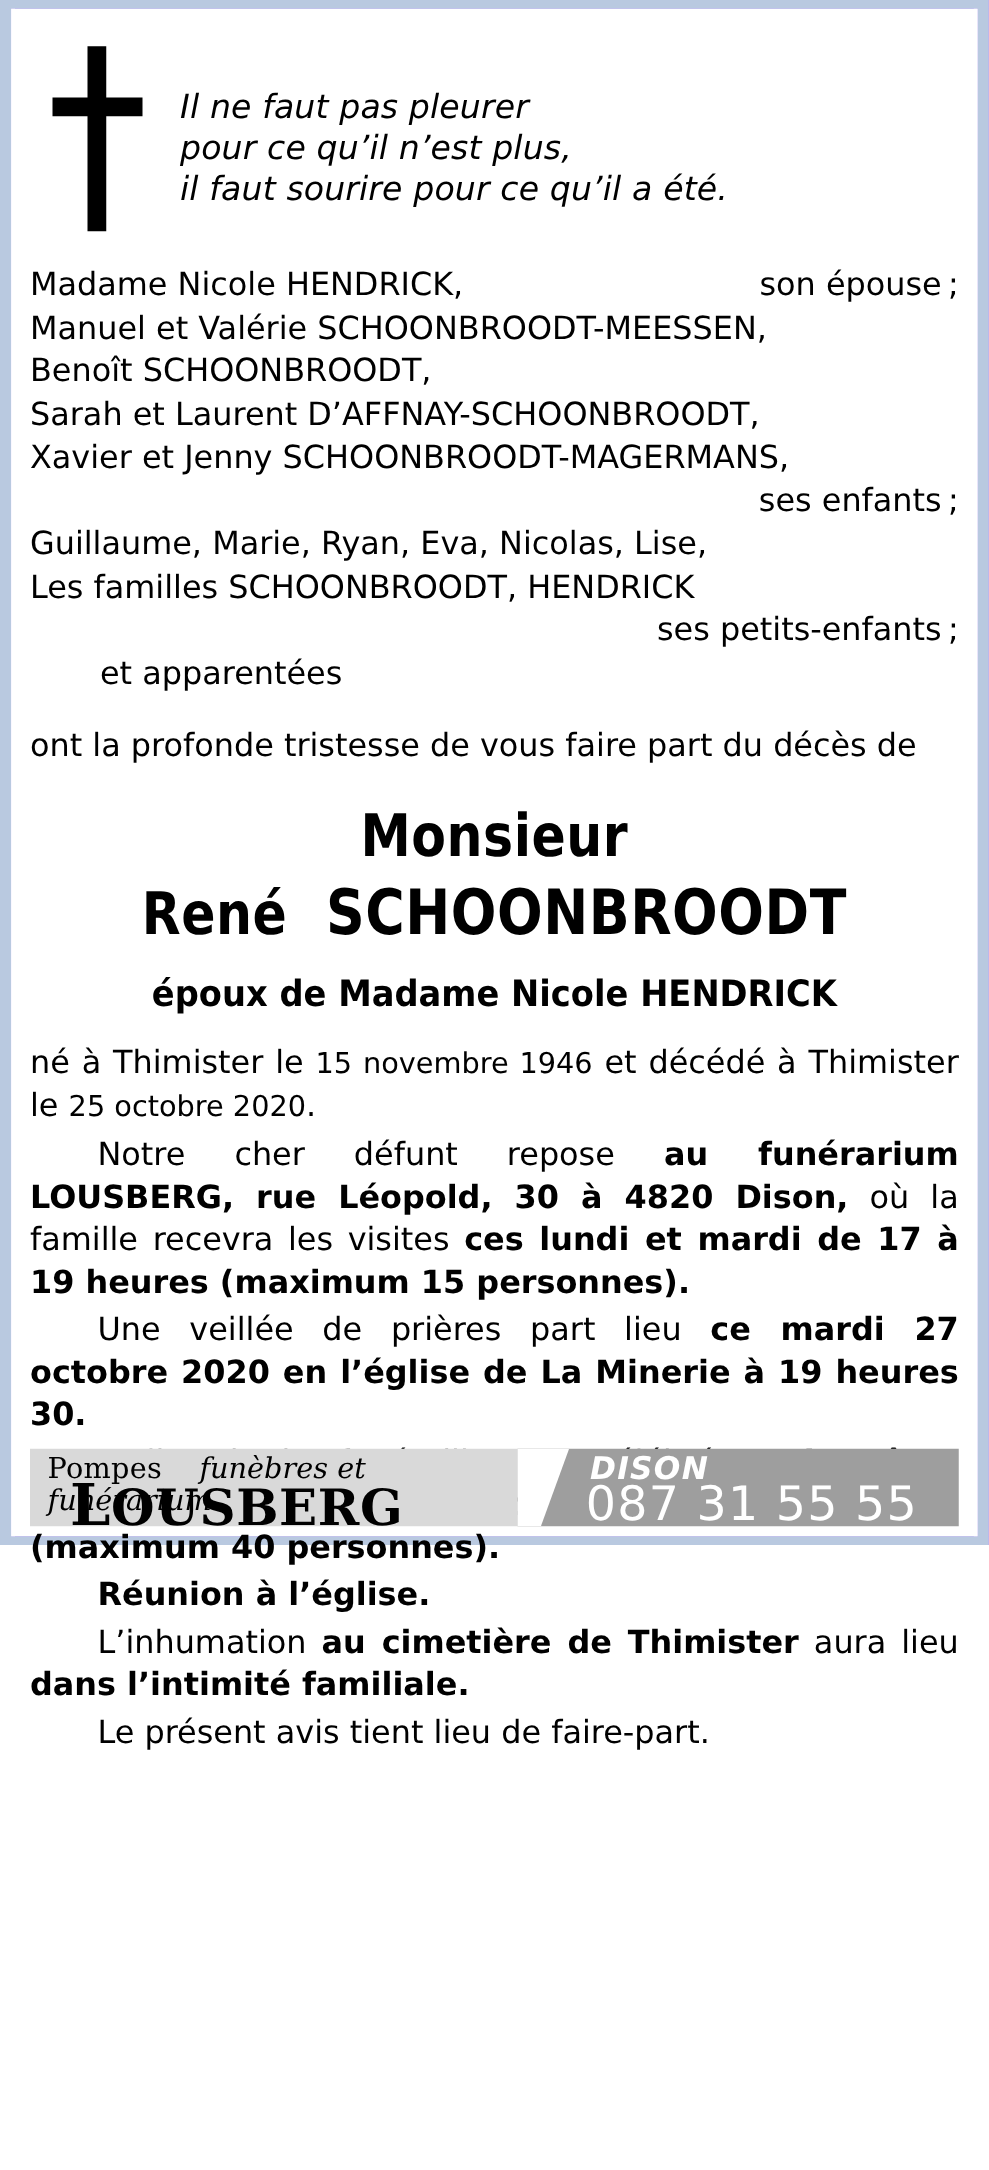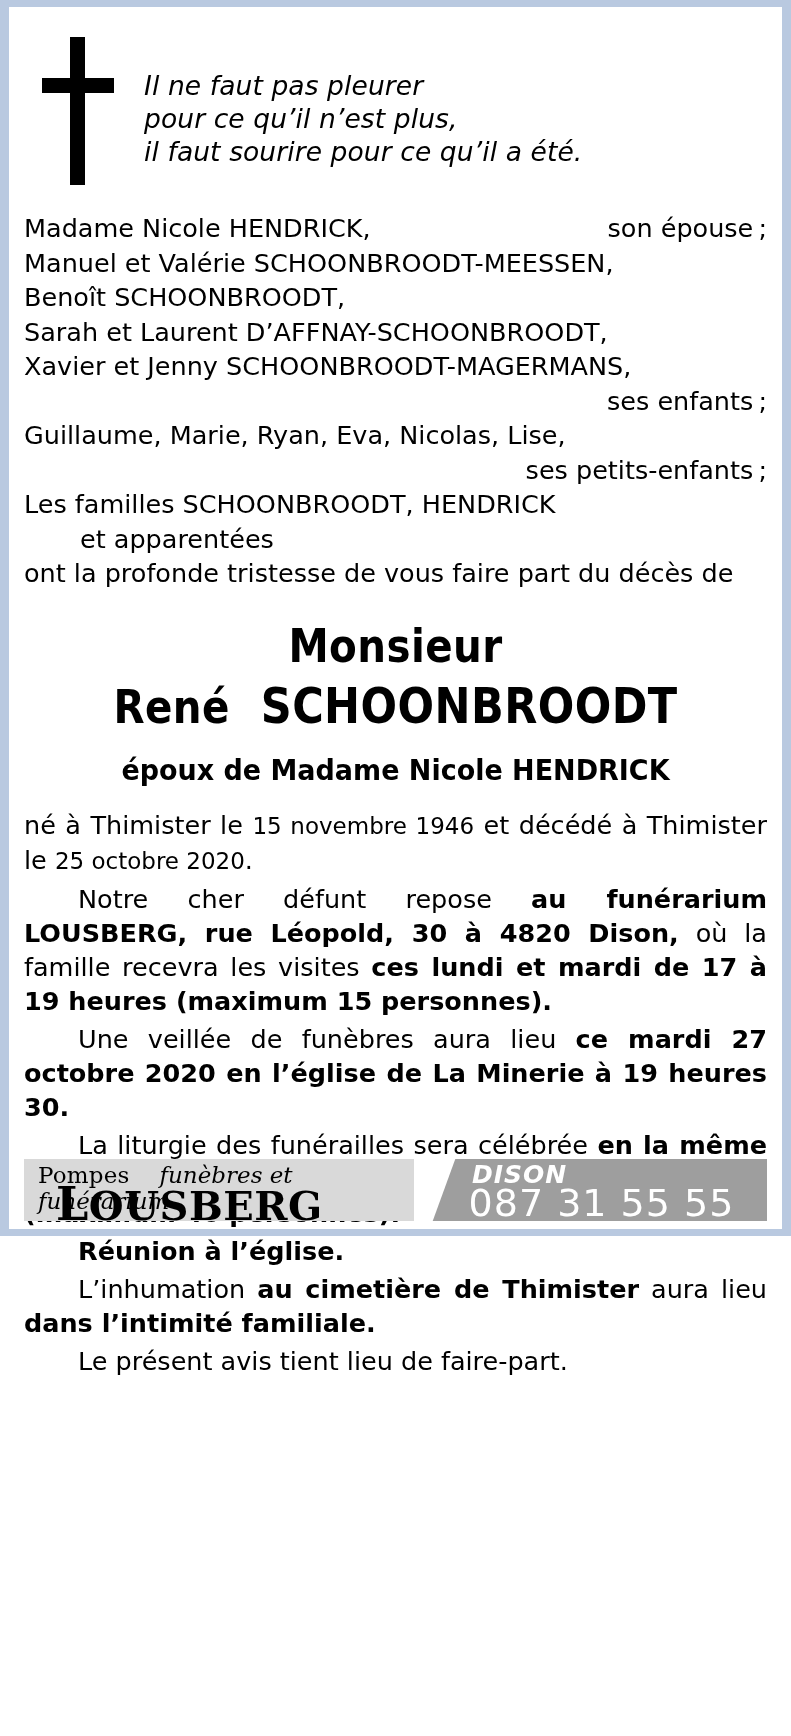--- a/index.html
+++ b/index.html
@@ -91,20 +91,21 @@
   .row.right {
     text-align: right;
   }
   .indent {
     padding-left: 56px;
   }
   .justified {
     text-align: justify;
     text-align-last: left;
     white-space: normal;
+    margin-top: 24px;
   }
 
   
   .deceased {
     text-align: center;
     margin-top: 26px;
   }
   .deceased .title {
     font-family: "DejaVu Sans", sans-serif;
     font-weight: bold;
@@ -263,41 +264,41 @@
       <div class="row spread">
         <span>Madame Nicole HENDRICK,</span>
         <span>son épouse ;</span>
       </div>
       <div class="row">Manuel et Valérie SCHOONBROODT-MEESSEN,</div>
       <div class="row">Benoît SCHOONBROODT,</div>
       <div class="row">Sarah et Laurent D’AFFNAY-SCHOONBROODT,</div>
       <div class="row">Xavier et Jenny SCHOONBROODT-MAGERMANS,</div>
       <div class="row right">ses enfants ;</div>
       <div class="row">Guillaume, Marie, Ryan, Eva, Nicolas, Lise,</div>
+      <div class="row">Les familles SCHOONBROODT, HENDRICK</div>
       <div class="row right">ses petits-enfants ;</div>
-      <div class="row">Les familles SCHOONBROODT, HENDRICK</div>
       <div class="row indent">et apparentées</div>
       <div class="justified">ont la profonde tristesse de vous faire part du décès de</div>
     </div>
 
     <div class="deceased">
       <div class="title">Monsieur</div>
       <div class="name">
         <span class="firstname">René</span>&nbsp;
         <span>SCHOONBROODT</span>
       </div>
       <div class="spouse">époux de Madame Nicole HENDRICK</div>
     </div>
 
     <div class="body-text">
       <p><span>né à Thimister le </span><span class="num">15 novembre 1946</span><span> et décédé à Thimister le </span><span class="num">25 octobre 2020</span><span>.</span></p>
 
       <p class="indent-first"><span>Notre cher défunt repose </span><b>au funérarium LOUSBERG, rue Léopold, 30 à 4820 Dison,</b><span> où la famille recevra les visites </span><b>ces lundi et mardi de 17 à 19 heures (maximum 15 personnes).</b></p>
 
-      <p class="indent-first"><span>Une veillée de funèbres aura lieu </span><b>ce mardi 27 octobre 2020 en l’église de La Minerie à 19 heures 30.</b></p>
+      <p class="indent-first"><span>Une veillée de prières part lieu </span><b>ce mardi 27 octobre 2020 en l’église de La Minerie à 19 heures 30.</b></p>
 
       <p class="indent-first"><span>La liturgie des funérailles sera célébrée </span><b>en la même église ce mercredi 28 octobre 2020 à 10 heures (maximum 40 personnes).</b></p>
 
       <p class="indent-first"><b>Réunion à l’église.</b></p>
 
       <p class="indent-first"><span>L’inhumation </span><b>au cimetière de Thimister</b><span> aura lieu </span><b>dans l’intimité familiale.</b></p>
 
       <p class="indent-first">Le présent avis tient lieu de faire-part.</p>
     </div>
 

